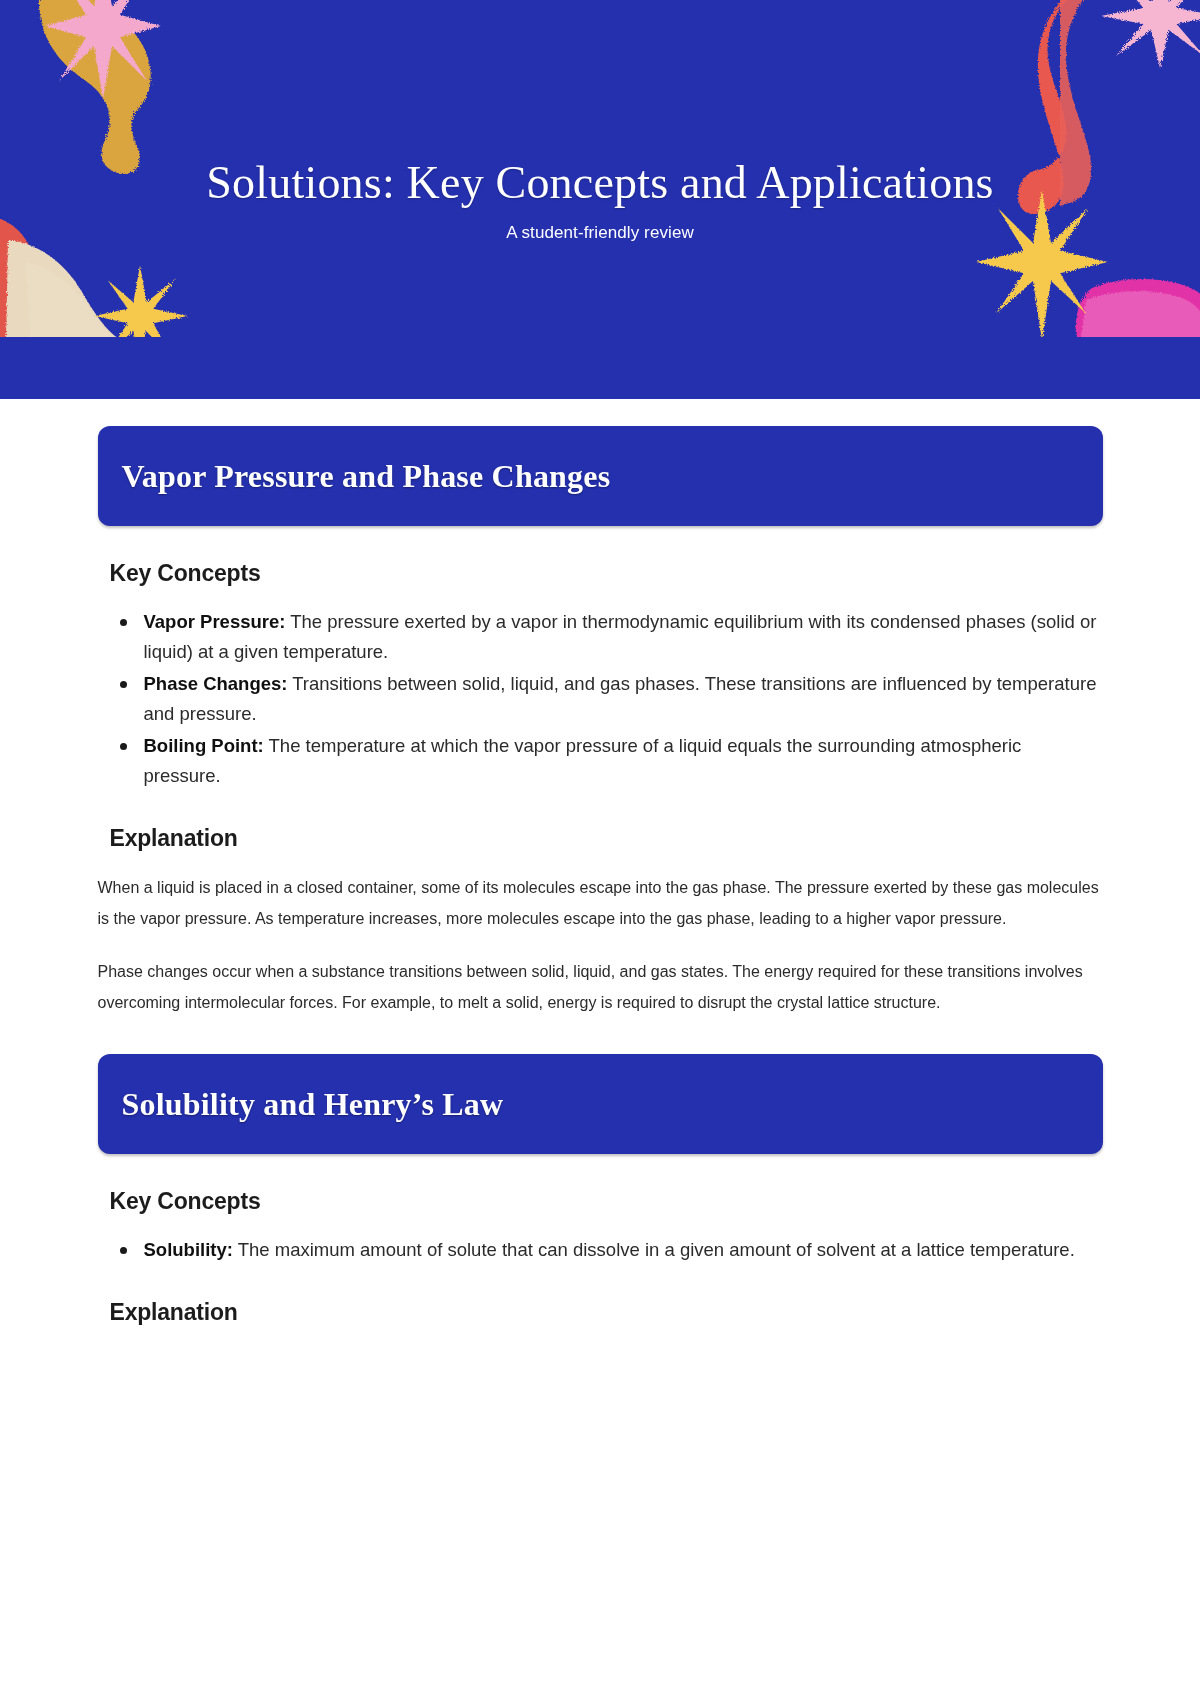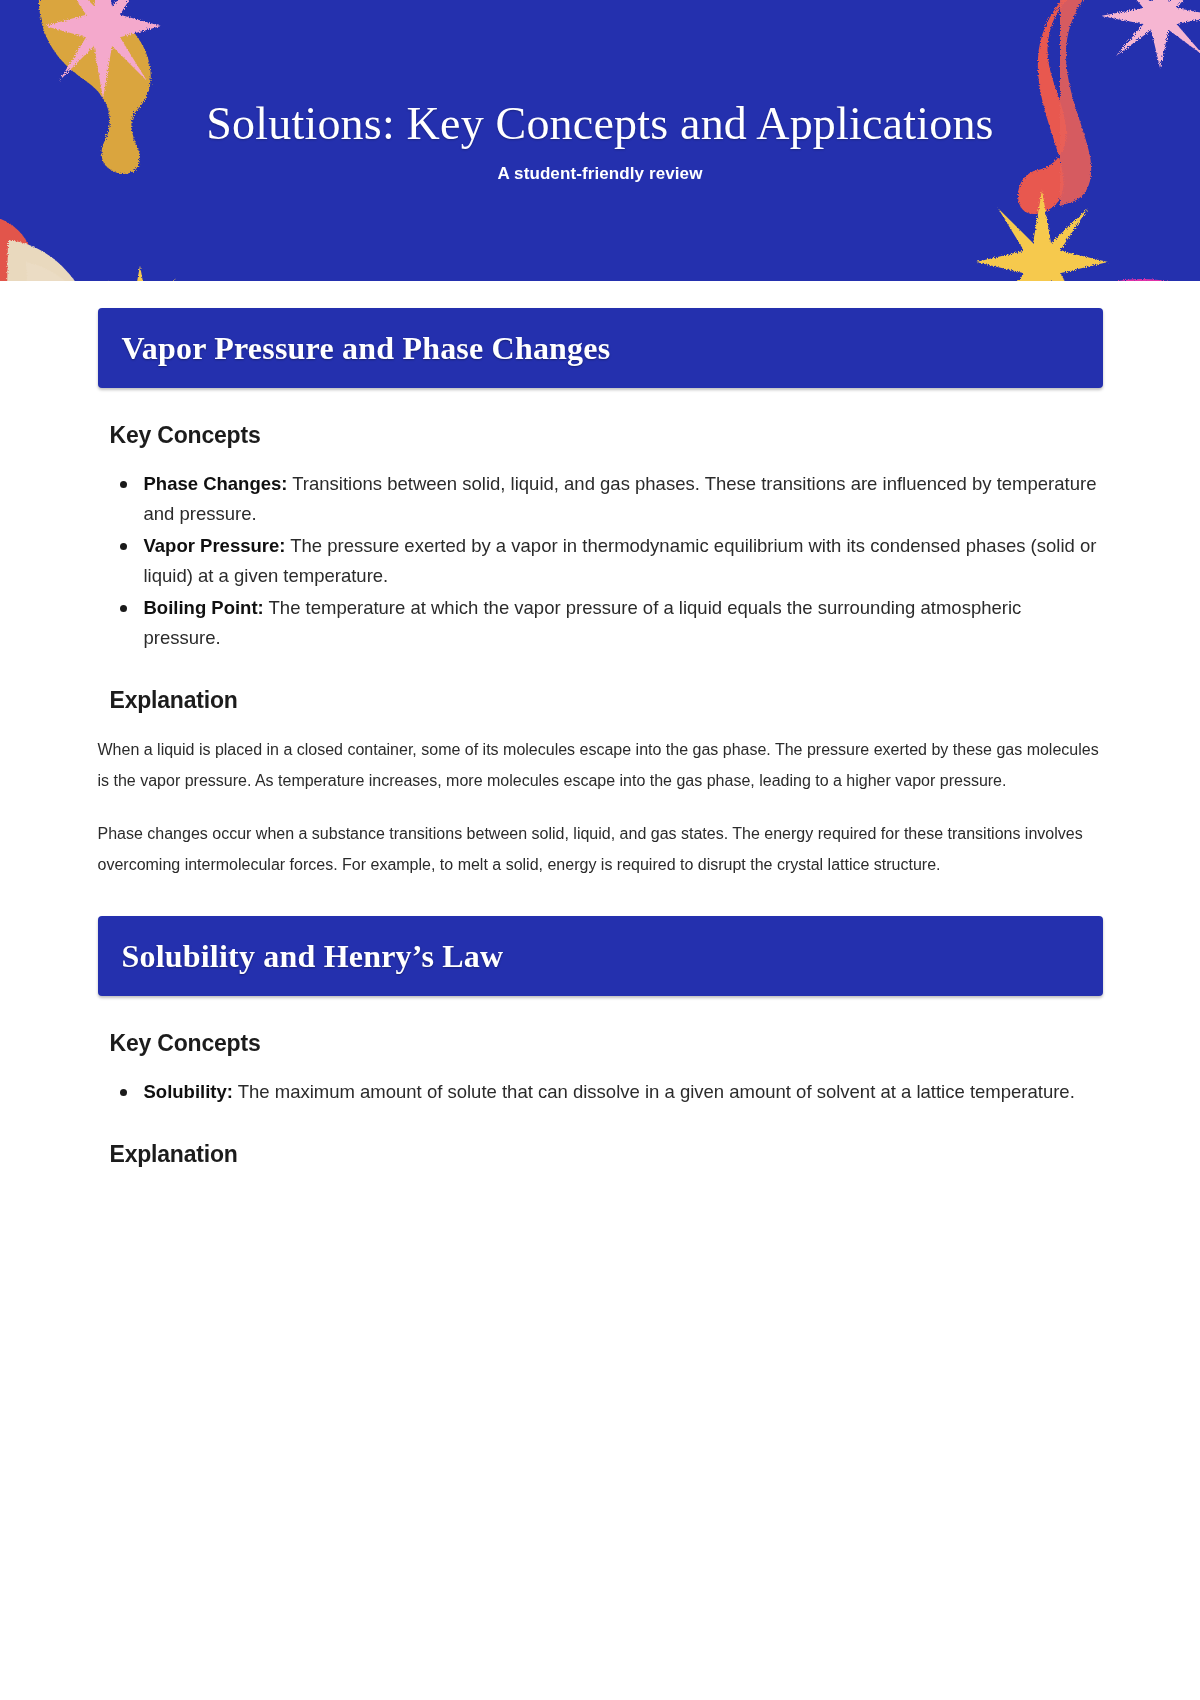--- a/index.html
+++ b/index.html
@@ -7,21 +7,21 @@
     width:1200px;height:1700px;
     background:#ffffff;
     font-family:"Liberation Sans", sans-serif;
     overflow:hidden;
     position:relative;
   }
 
   
   .hero{
     position:relative;
-    width:1200px;height:281px;
+    width:1200px;height:399px;
     background:#2430AE;
     overflow:hidden;
   }
   .hero-inner{
     position:absolute;
     left:0;right:0;top:0;bottom:0;
     display:flex;flex-direction:column;
     align-items:center;justify-content:center;
     z-index:5;
   }
@@ -31,21 +31,21 @@
     font-weight:400;
     color:#ffffff;
     letter-spacing:.2px;
     text-align:center;
     margin:0 0 14px 0;
     text-shadow:0 1px 2px rgba(0,0,0,.25);
   }
   .hero-sub{
     font-family:"Liberation Sans", sans-serif;
     font-size:17px;
-    font-weight:700;
+    font-weight:400;
     color:#ffffff;
     text-align:center;
     margin:0;
     letter-spacing:.1px;
   }
 
   
   .deco{position:absolute;left:0;top:0;width:1200px;height:337px;z-index:1;pointer-events:none;}
 
   
@@ -56,22 +56,22 @@
     box-sizing:border-box;
   }
   .content{
     width:1005px;
     margin:0 auto;
     padding-top:27px;
     box-sizing:border-box;
   }
   .band{
     background:#2430AE;
-    border-radius:4px;
-    height:80px;
+    border-radius:12px;
+    height:100px;
     display:flex;align-items:center;
     padding:0 24px;
     box-sizing:border-box;
     box-shadow:0 2px 3px rgba(0,0,0,.25);
   }
   .band-title{
     font-family:"Liberation Serif", serif;
     font-weight:700;
     font-size:32px;
     color:#ffffff;
@@ -178,24 +178,24 @@
     <div>
 
       <div class="band">
         <span class="band-title">Vapor Pressure and Phase Changes</span>
       </div>
 
       <h3 class="sub">Key Concepts</h3>
 
       <ul class="concepts">
         <li>
+          <b>Vapor Pressure:</b><span> The pressure exerted by a vapor in thermodynamic equilibrium with its condensed phases (solid or liquid) at a given temperature.</span>
+        </li>
+        <li>
           <b>Phase Changes:</b><span> Transitions between solid, liquid, and gas phases. These transitions are influenced by temperature and pressure.</span>
-        </li>
-        <li>
-          <b>Vapor Pressure:</b><span> The pressure exerted by a vapor in thermodynamic equilibrium with its condensed phases (solid or liquid) at a given temperature.</span>
         </li>
         <li>
           <b>Boiling Point:</b><span> The temperature at which the vapor pressure of a liquid equals the surrounding atmospheric pressure.</span>
         </li>
       </ul>
 
       <h3 class="sub">Explanation</h3>
 
       <p class="para">When a liquid is placed in a closed container, some of its molecules escape into the gas phase. The pressure exerted by these gas molecules is the vapor pressure. As temperature increases, more molecules escape into the gas phase, leading to a higher vapor pressure.</p>
       <p class="para">Phase changes occur when a substance transitions between solid, liquid, and gas states. The energy required for these transitions involves overcoming intermolecular forces. For example, to melt a solid, energy is required to disrupt the crystal lattice structure.</p>

